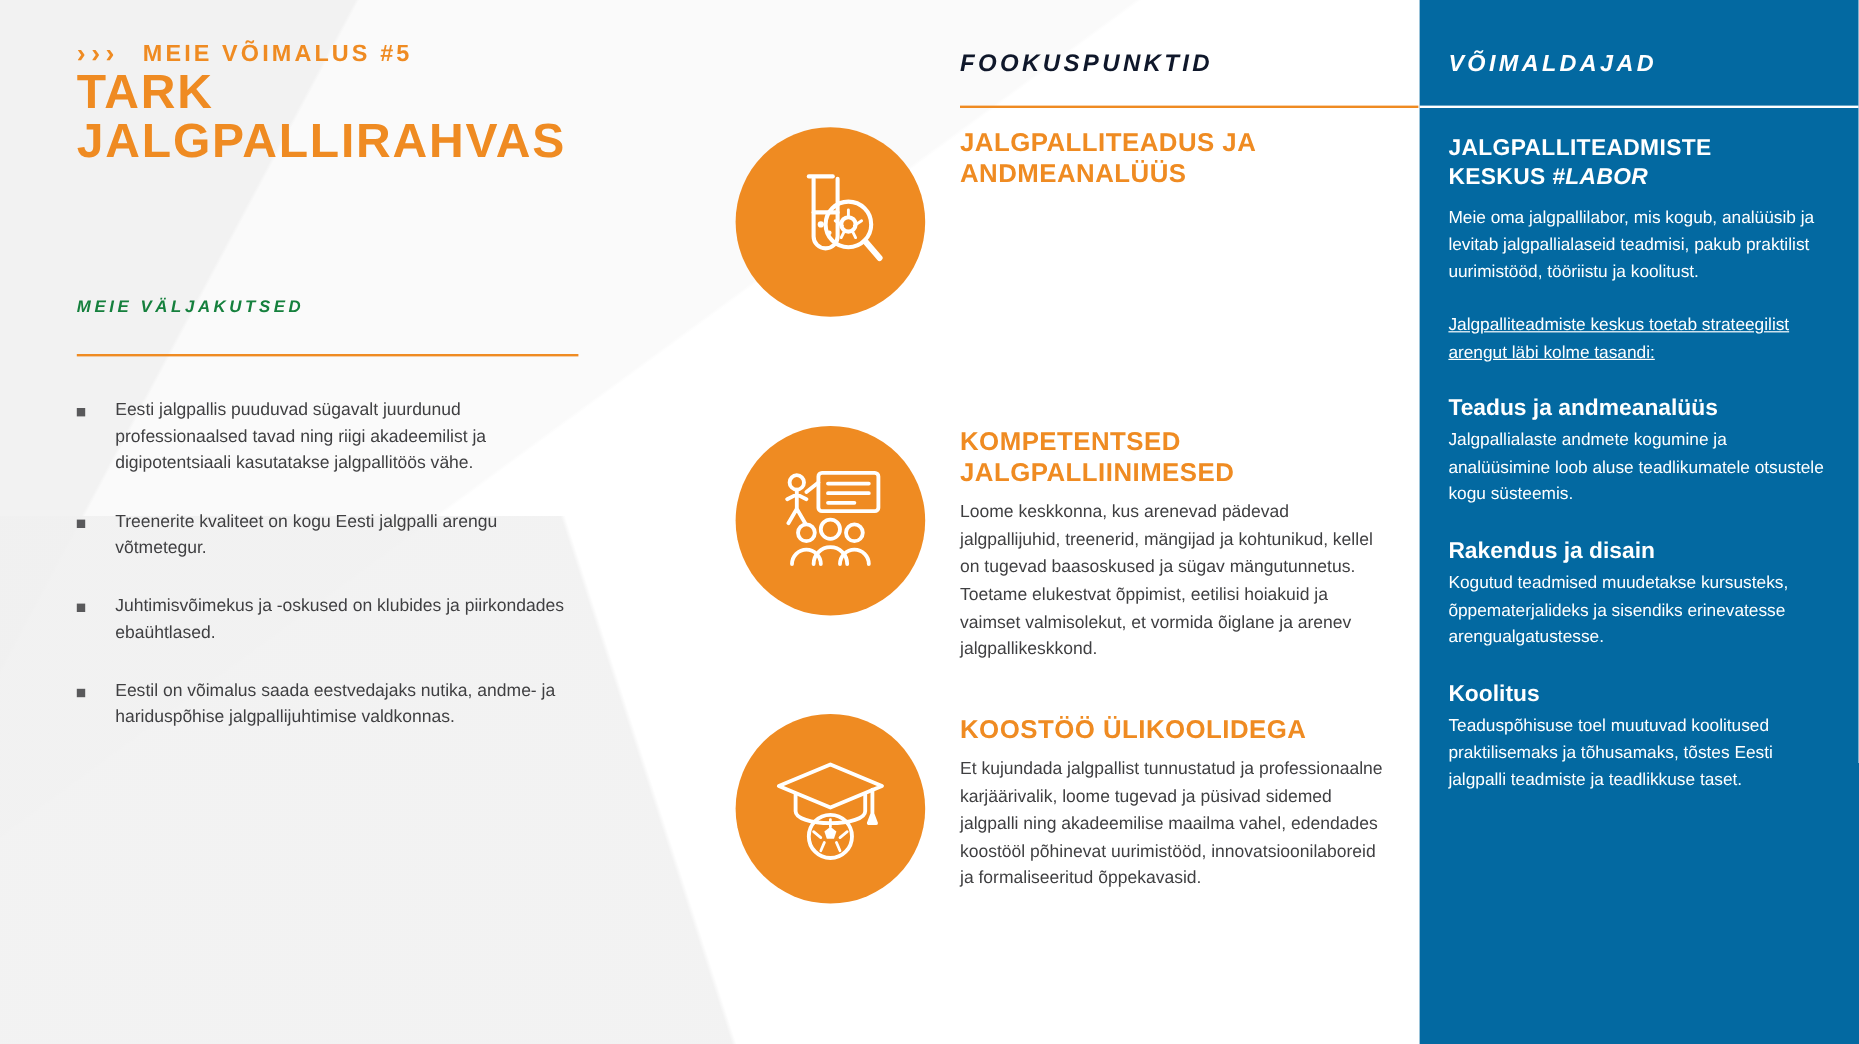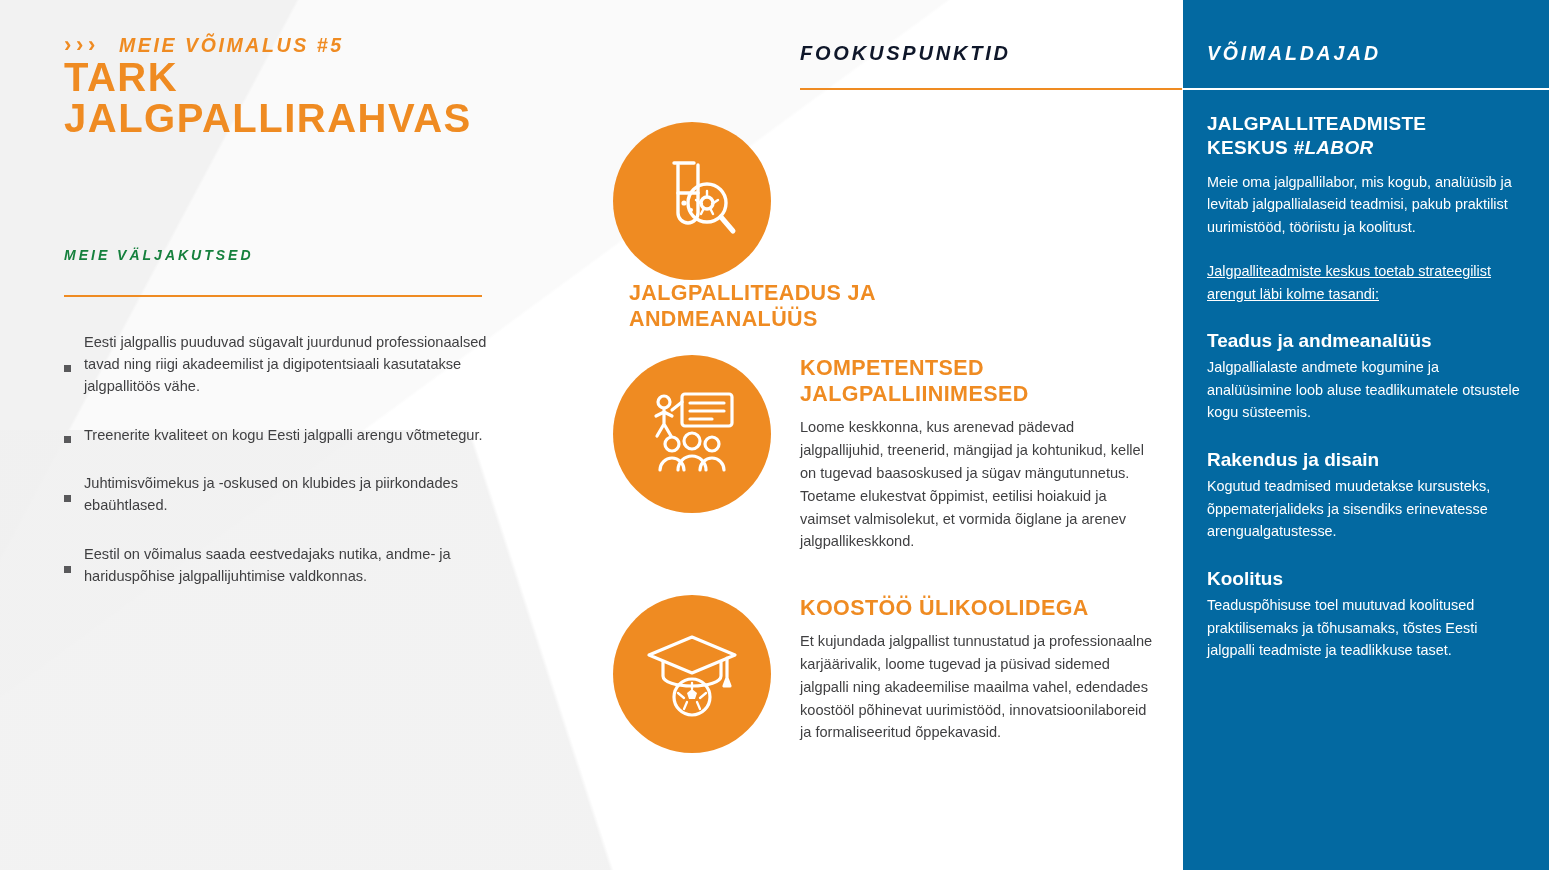--- a/index.html
+++ b/index.html
@@ -42,21 +42,20 @@
   .chevrons span {
     display: inline-block;
     width: 9px; height: 18px;
     color: #ef8b22;
     font-size: 22px; line-height: 16px;
     font-weight: 700;
   }
   .kicker {
     font-size: 19.5px;
     letter-spacing: 2.6px;
-    font-style: italic;
     font-weight: 700;
     color: #ef8b22;
     text-transform: uppercase;
     text-align: right;
   }
   .title {
     font-size: 40px;
     line-height: 1.02;
     font-weight: 800;
     letter-spacing: 1.5px;
@@ -72,23 +71,22 @@
     font-weight: 600;
     color: #15803d;
     text-transform: uppercase;
     padding-bottom: 32px;
   }
   .subhead-rule { height: 2px; background: #ef8b22; width: 418px; }
 
   .bullets { margin-top: 34px; width: 430px; }
   .bullet {
     display: flex;
-    gap: 13px;
+    gap: 25px;
     margin-bottom: 26px;
-    align-items: center;
   }
   .bullet .sq {
     flex: 0 0 auto;
     width: 7px; height: 7px;
     background: #59595b;
     margin-top: 9px;
   }
   .bullet .txt {
     font-size: 14.6px;
     line-height: 1.53;
@@ -113,21 +111,21 @@
   .mid-rule {
     position: absolute; left: 200px; top: 88px;
     width: 382px; height: 2px; background: #ef8b22;
   }
   .focus-item {
     position: absolute;
     left: 0; width: 583px;
     display: flex;
     gap: 0;
   }
-  .focus-item.i1 { top: 122px; flex-direction: column; }
+  .focus-item.i1 { top: 106px; }
   .focus-item.i2 { top: 355px; }
   .focus-item.i3 { top: 595px; }
   .circle {
     flex: 0 0 auto;
     margin-left: 13px;
     width: 158px; height: 158px;
     border-radius: 50%;
     background: #ef8b22;
     display: flex; align-items: center; justify-content: center;
   }

